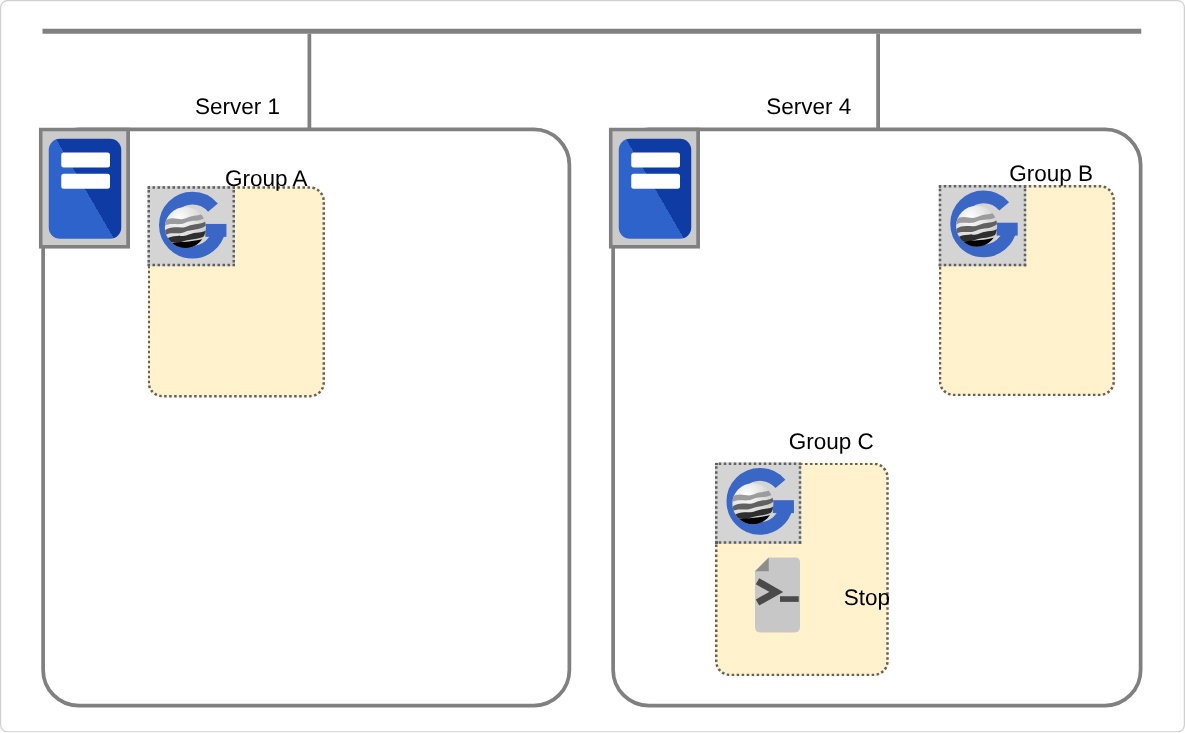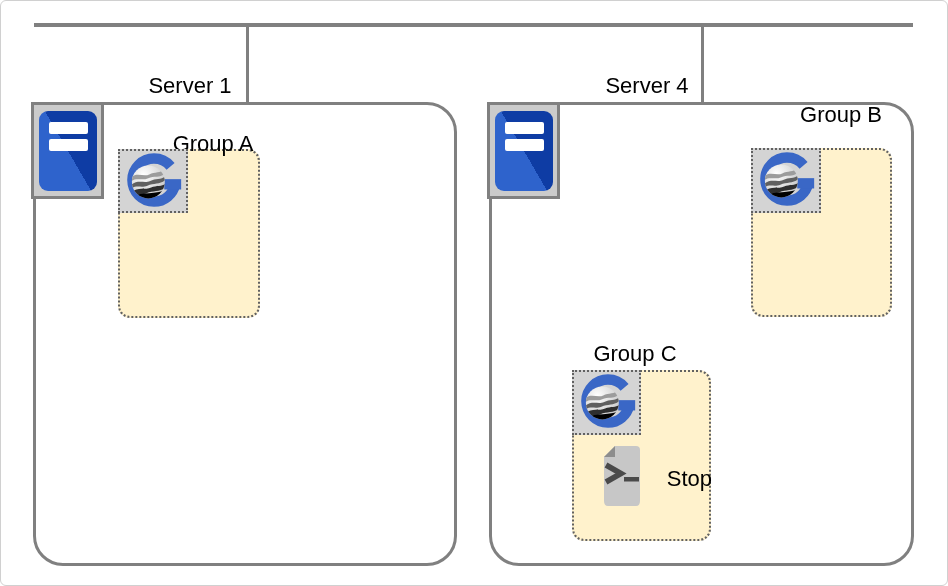--- a/index.html
+++ b/index.html
@@ -9,21 +9,21 @@
     background:#ffffff;
     border:1px solid #d0d0d0;
     border-radius:6px;
     overflow:hidden;
     font-family:"Liberation Sans", sans-serif;
     color:#000000;
   }
   .line{position:absolute;background:#808080;}
   .label{
     position:absolute;
-    font-size:22px;line-height:21px;
+    font-size:18px;line-height:21px;
     text-align:center;white-space:nowrap;
   }
   .server-box{
     position:absolute;
     background:#ffffff;
     border:3px solid #808080;
     border-radius:30px;
     box-sizing:border-box;
   }
   .zone{
@@ -98,22 +98,22 @@
   <div class="label" style="left:561px;top:74px;width:170px;">Server 4</div>
 
   <div class="server-box" style="left:32px;top:101px;width:424px;height:464px;"></div>
   <div class="server-box" style="left:488px;top:101px;width:425px;height:464px;"></div>
 
   <div class="zone" style="left:117px;top:148px;width:142px;height:169px;"></div>
   <div class="zone" style="left:750px;top:147px;width:141px;height:169px;"></div>
   <div class="zone" style="left:571px;top:369px;width:139px;height:171px;"></div>
 
   <div class="label" style="left:127px;top:132px;width:170px;">Group A</div>
-  <div class="label" style="left:755px;top:103px;width:170px;">Group B</div>
-  <div class="label" style="left:549px;top:342px;width:170px;">Group C</div>
+  <div class="label" style="left:755px;top:128px;width:170px;">Group B</div>
+  <div class="label" style="left:579px;top:342px;width:170px;">Group C</div>
 
   <div class="gbox" style="left:117px;top:148px;width:70px;height:64px;">
     <span>
       <svg width="66" height="61">
           <use href="#sym-glogo"></use>
         </svg>
     </span>
   </div>
   <div class="gbox" style="left:750px;top:147px;width:70px;height:65px;">
     <span>

